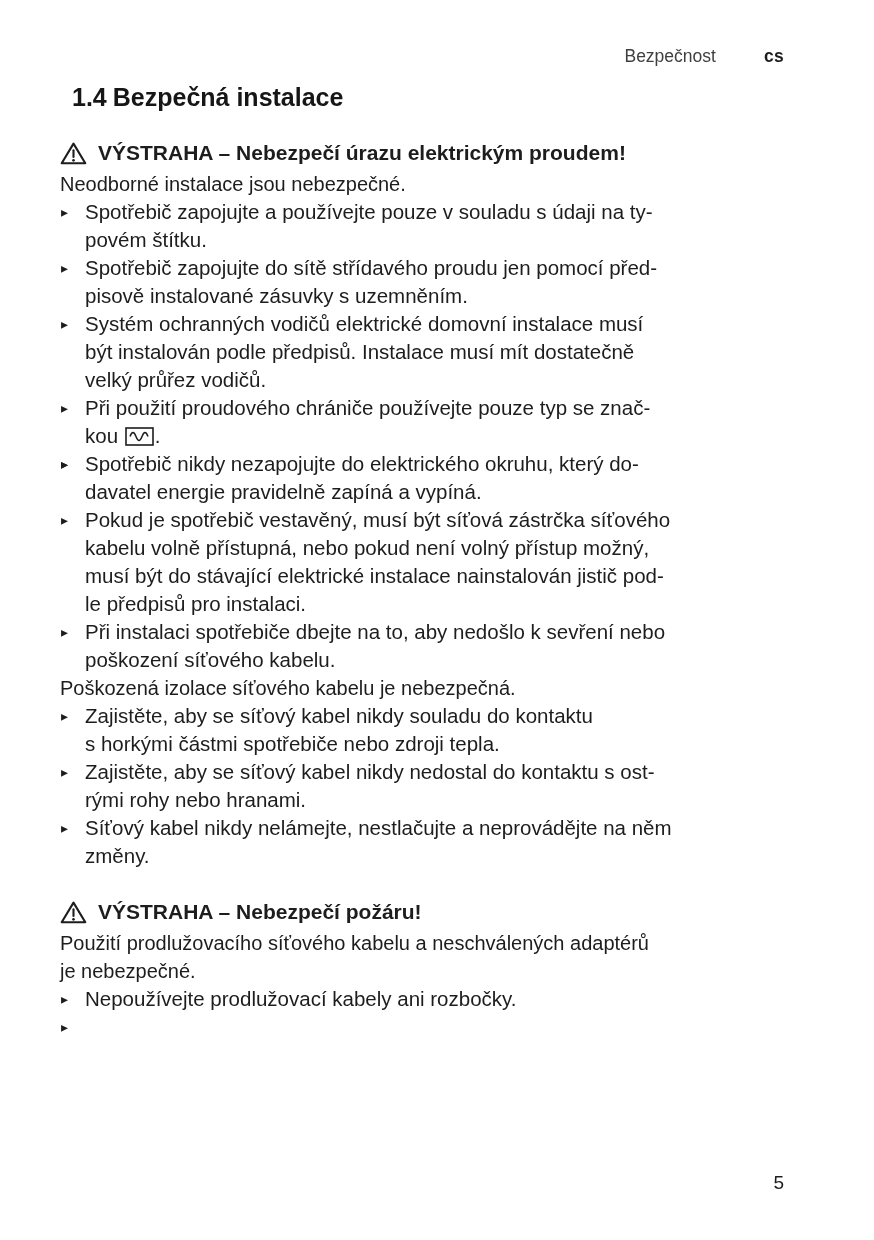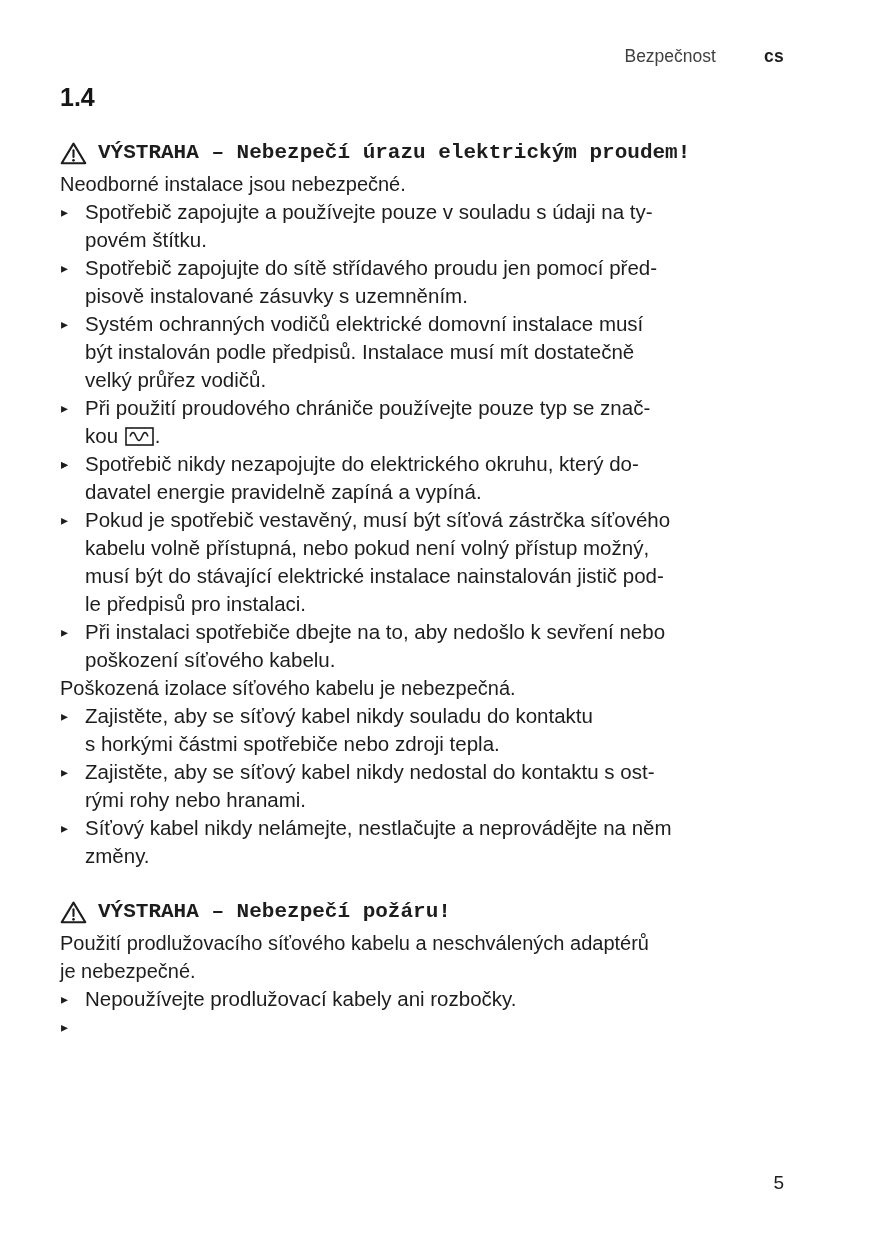--- a/index.html
+++ b/index.html
@@ -24,34 +24,33 @@
     margin-bottom: 16px;
   }
   .header-section { color: #3f3f3f; }
   .header-lang { font-weight: 700; color: #1d1d1d; letter-spacing: 0.3px; margin-left: 36px; }
   .section-heading {
     display: flex;
     gap: 6px;
     font-size: 25px;
     font-weight: 700;
     color: #161616;
-    margin: 0 0 26px 0;
+    margin: 0 0 26px 12px;
     line-height: 30px;
   }
   .warn-block { margin: 0; }
   .warn-block.second { margin-top: 27px; }
   .warn-title {
     display: flex;
     align-items: center;
     gap: 11px;
     font-size: 21px;
     font-weight: 700;
     line-height: 30px;
     margin-bottom: 2px;
-    font-family: Liberation Mono, monospace;
   }
   .warning-icon { flex: 0 0 auto; display: block; }
   .para {
     font-size: 20px;
     line-height: 28px;
     white-space: pre-line;
     margin: 0;
   }
   ul.bullets { list-style: none; margin: 0; padding: 0; }
   ul.bullets li {
@@ -83,20 +82,21 @@
 
 <div class="page">
 
   <div class="header-row">
     <span class="header-section">Bezpečnost</span>
     <span class="header-lang">cs</span>
   </div>
 
   <h1 class="section-heading">
     <span>1.4</span>
+    <span>Bezpečná instalace</span>
   </h1>
 
   <section class="warn-block">
     <div class="warn-title">
       <svg class="warning-icon" width="27" height="25" viewBox="0 0 27 25">
         <path d="M13.5 2.6 L25.3 22.2 H1.7 Z" fill="none" stroke="#1d1d1d" stroke-width="2.1" stroke-linejoin="round"></path>
         <line x1="13.5" y1="9.2" x2="13.5" y2="16" stroke="#1d1d1d" stroke-width="2.1" stroke-linecap="round"></line>
         <circle cx="13.5" cy="19.3" r="1.35" fill="#1d1d1d"></circle>
       </svg>
       <span>VÝSTRAHA – Nebezpečí úrazu elektrickým proudem!</span>

